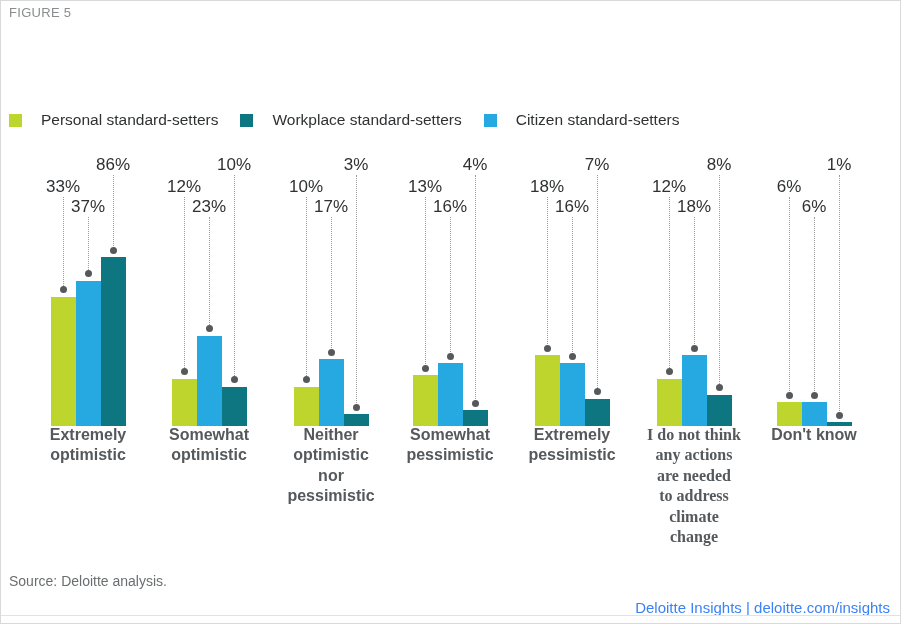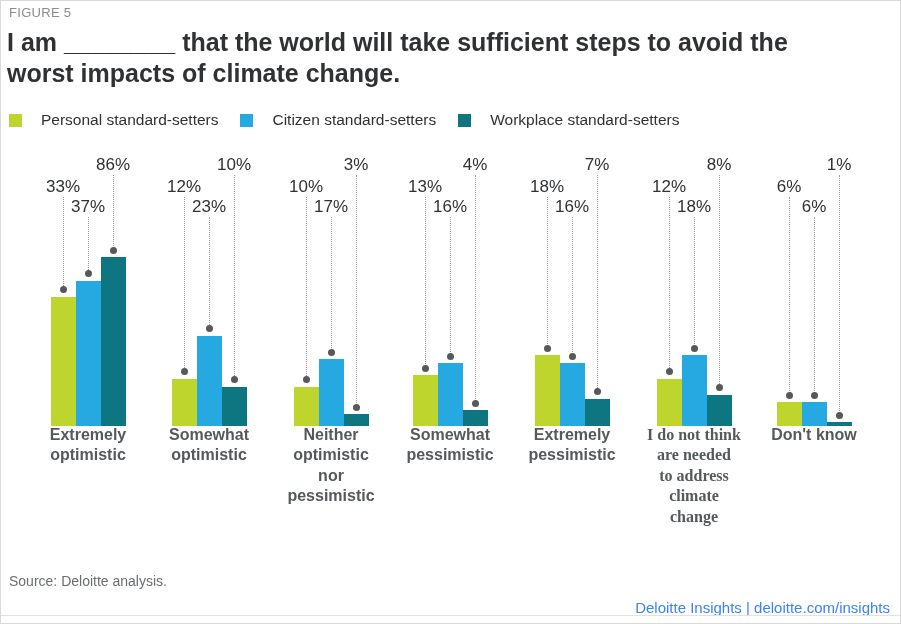--- a/index.html
+++ b/index.html
@@ -158,34 +158,33 @@
     height: 1px;
     background: #e2e2e2;
   }
 </style>
 </head>
 <body>
 
 <div id="figure">
 
   <div id="figure-label">FIGURE 5</div>
-  <div id="title">I am ________ that the world will take sufficient steps to avoid the worst impacts of climate change.</div>
 
   <div id="legend">
       <div class="legend-item">
         <span class="legend-swatch" style="background: rgb(190, 213, 46);"></span>
         <span class="legend-text">Personal standard-setters</span>
       </div>
       <div class="legend-item">
+        <span class="legend-swatch" style="background: rgb(13, 118, 128);"></span>
+        <span class="legend-text">Workplace standard-setters</span>
+      </div>
+      <div class="legend-item">
         <span class="legend-swatch" style="background: rgb(38, 168, 224);"></span>
         <span class="legend-text">Citizen standard-setters</span>
-      </div>
-      <div class="legend-item">
-        <span class="legend-swatch" style="background: rgb(13, 118, 128);"></span>
-        <span class="legend-text">Workplace standard-setters</span>
       </div>
     </div>
 
   <div id="plot">
       <div class="group" style="left: 27px; width: 120px;">
         <div class="bars" style="height: 278px;">
           <div class="bar" title="Personal standard-setters: 33%" style="height: 129.36px; background: rgb(190, 213, 46);"></div>
           <div class="bar" title="Citizen standard-setters: 37%" style="height: 145.04px; background: rgb(38, 168, 224);"></div>
           <div class="bar" title="Workplace standard-setters: 43%" style="height: 168.56px; background: rgb(13, 118, 128);"></div>
         </div>
@@ -315,20 +314,21 @@
       <div class="cat" style="left: 449px; width: 150px;">
         <div>Somewhat</div>
         <div>pessimistic</div>
       </div>
       <div class="cat" style="left: 571px; width: 150px;">
         <div>Extremely</div>
         <div>pessimistic</div>
       </div>
       <div class="cat" style="left: 693px; width: 130px; font-family: Liberation Serif, serif;">
         <div>I do not think</div>
+        <div>any actions</div>
         <div>are needed</div>
         <div>to address</div>
         <div>climate</div>
         <div>change</div>
       </div>
       <div class="cat" style="left: 813px; width: 150px;">
         <div>Don't know</div>
       </div>
     </div>
 

